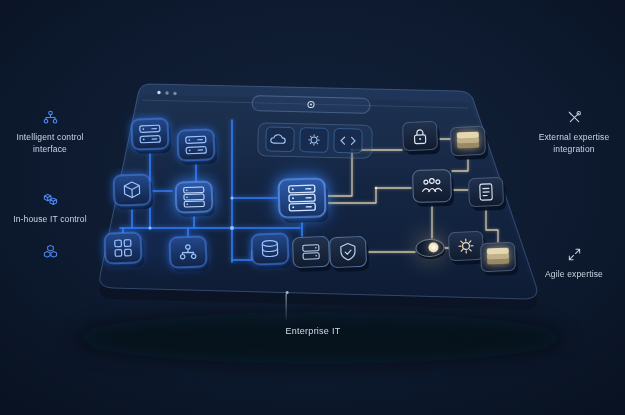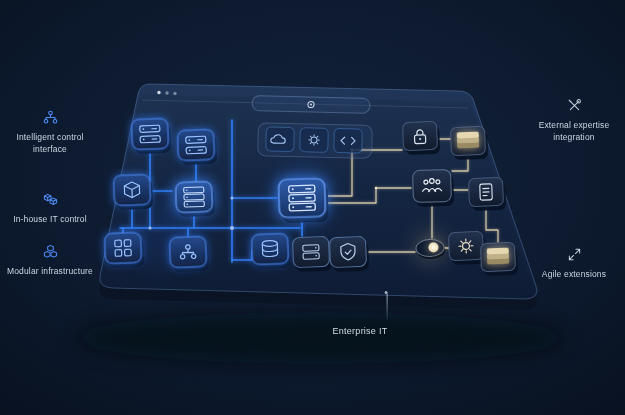--- a/index.html
+++ b/index.html
@@ -9,23 +9,23 @@
     font-family:"Liberation Sans",sans-serif;
   }
   .stage{position:absolute;inset:0;width:545px;height:415px;}
   .scene{position:absolute;left:0;top:0;width:625px;height:415px;display:block;}
   .feature{position:absolute;text-align:center;}
   .feature .f-icon{display:block;margin:0 auto 7px auto;}
   .f-label{font-size:8.5px;line-height:1.4;letter-spacing:.15px;color:#ccd6e3;}
   .fl{left:0;width:100px;}
   .fr{left:524px;width:100px;}
   .fl1{top:110px}.fl2{top:192px}.fl3{top:244px}
-  .fr1{top:98px}.fr2{top:187px}.fr3{top:247px}
+  .fr1{top:110px}.fr2{top:187px}.fr3{top:247px}
   .caption{position:absolute;left:313px;top:291px;transform:translateX(-50%);
-    display:flex;flex-direction:column;align-items:flex-end;margin-left:47px;}
+    display:flex;flex-direction:column;align-items:flex-start;}
   .cap-dot{width:3px;height:3px;border-radius:50%;background:#aab6c6;}
   .cap-line{width:1px;height:26px;background:linear-gradient(#aab6c6,rgba(170,182,198,.12));}
   .cap-label{margin-top:6px;font-size:9px;color:#d5dde8;letter-spacing:.25px;white-space:nowrap;}
 </style>
 </head>
 <body>
 
 <div class="stage">
 
   <svg class="scene" viewBox="0 0 625 415">
@@ -351,39 +351,38 @@
     </svg>
     <div class="f-label">In-house IT control</div>
   </div>
 
   <div class="feature fl fl3">
     <svg class="f-icon" width="15" height="15" viewBox="0 0 16 16" fill="none" stroke="#4f8cf7" stroke-width="1.1" stroke-linejoin="round">
       <path d="M8 1.5 L11 3 V6 L8 7.5 L5 6 V3 Z"></path>
       <path d="M4.5 8 L7.5 9.5 V12.5 L4.5 14 L1.5 12.5 V9.5 Z"></path>
       <path d="M11.5 8 L14.5 9.5 V12.5 L11.5 14 L8.5 12.5 V9.5 Z"></path>
     </svg>
-    <div class="f-label">Modular infrastructure</div>
   </div>
 
   <div class="feature fr fr1">
     <svg class="f-icon" width="15" height="15" viewBox="0 0 16 16" fill="none" stroke="#c6d0dc" stroke-width="1.1" stroke-linecap="round" stroke-linejoin="round">
       <path d="M3.5 12.5 L12.5 3.5 M3.5 3.5 L12.5 12.5"></path>
       <circle cx="12.5" cy="3.5" r="1.8"></circle>
       <path d="M2.3 2.3 L4.3 4.3"></path>
     </svg>
     <div class="f-label">External expertise integration</div>
   </div>
 
 
   <div class="feature fr fr3">
     <svg class="f-icon" width="15" height="15" viewBox="0 0 16 16" fill="none" stroke="#c6d0dc" stroke-width="1.1" stroke-linecap="round" stroke-linejoin="round">
       <path d="M9.5 2.5 H13.5 V6.5 M13.5 2.5 L9 7"></path>
       <path d="M6.5 13.5 H2.5 V9.5 M2.5 13.5 L7 9"></path>
     </svg>
-    <div class="f-label">Agile extensions</div>
+    <div class="f-label">Agile expertise</div>
   </div>
 
   <div class="caption">
     <span class="cap-dot"></span>
     <span class="cap-line"></span>
     <div class="cap-label">Enterprise IT</div>
   </div>
 
 </div>
 

